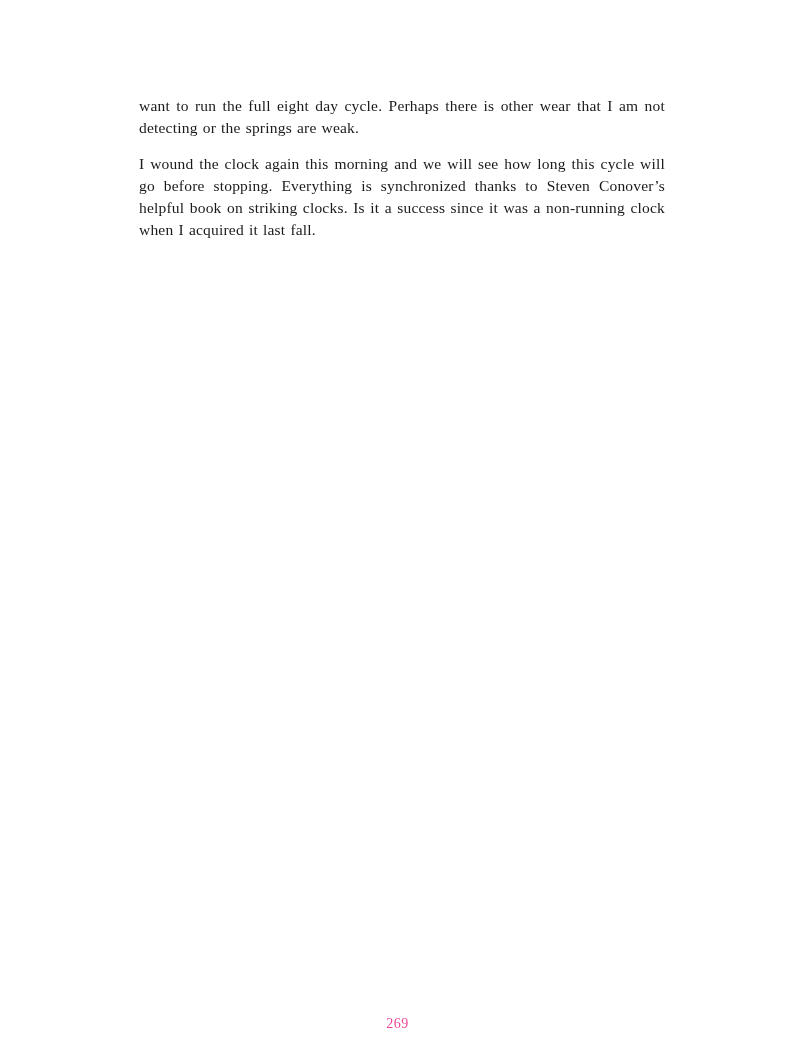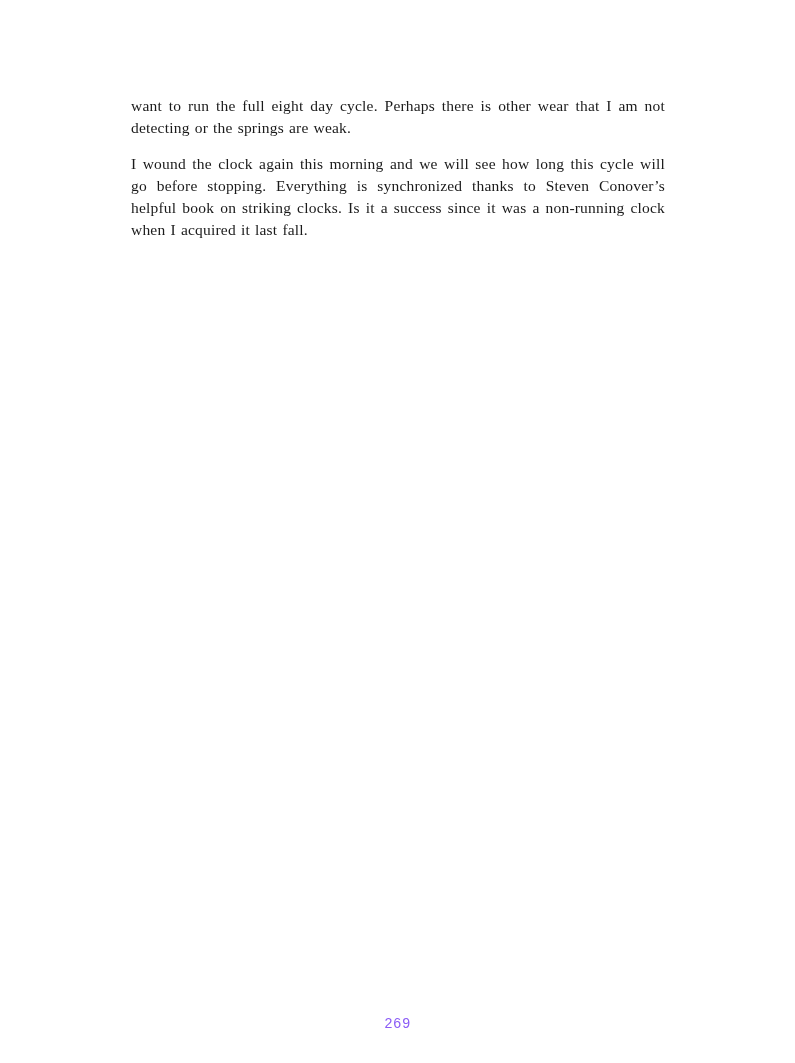--- a/index.html
+++ b/index.html
@@ -15,38 +15,37 @@
     font-family: "Liberation Serif", "DejaVu Serif", serif;
     overflow: hidden;
   }
   .text-block {
     position: absolute;
     left: 131px;
     top: 95px;
     width: 534px;
   }
   .text-block p {
-    margin: 0 0 14px 0;
+    margin: 0 0 14px 8px;
     font-size: 15.5px;
     line-height: 22px;
     color: #1a1a1a;
     text-align: justify;
     letter-spacing: 0.2px;
     word-spacing: 1px;
   }
   .page-number {
     position: absolute;
     top: 1016px;
     left: 0;
     width: 100%;
     text-align: center;
     font-size: 14px;
-    color: #8b5cf6;
+    color: #ec4899;
     letter-spacing: 0.5px;
-    font-family: Liberation Mono, monospace;
   }
 </style>
 </head>
 <body>
 
 <div class="page">
   <div class="text-block">
     <p>want to run the full eight day cycle. Perhaps there is other wear that I am not detecting or the springs are weak.</p>
     <p>I wound the clock again this morning and we will see how long this cycle will go before stopping. Everything is synchronized thanks to Steven Conover’s helpful book on striking clocks. Is it a success since it was a non-running clock when I acquired it last fall.</p>
   </div>

